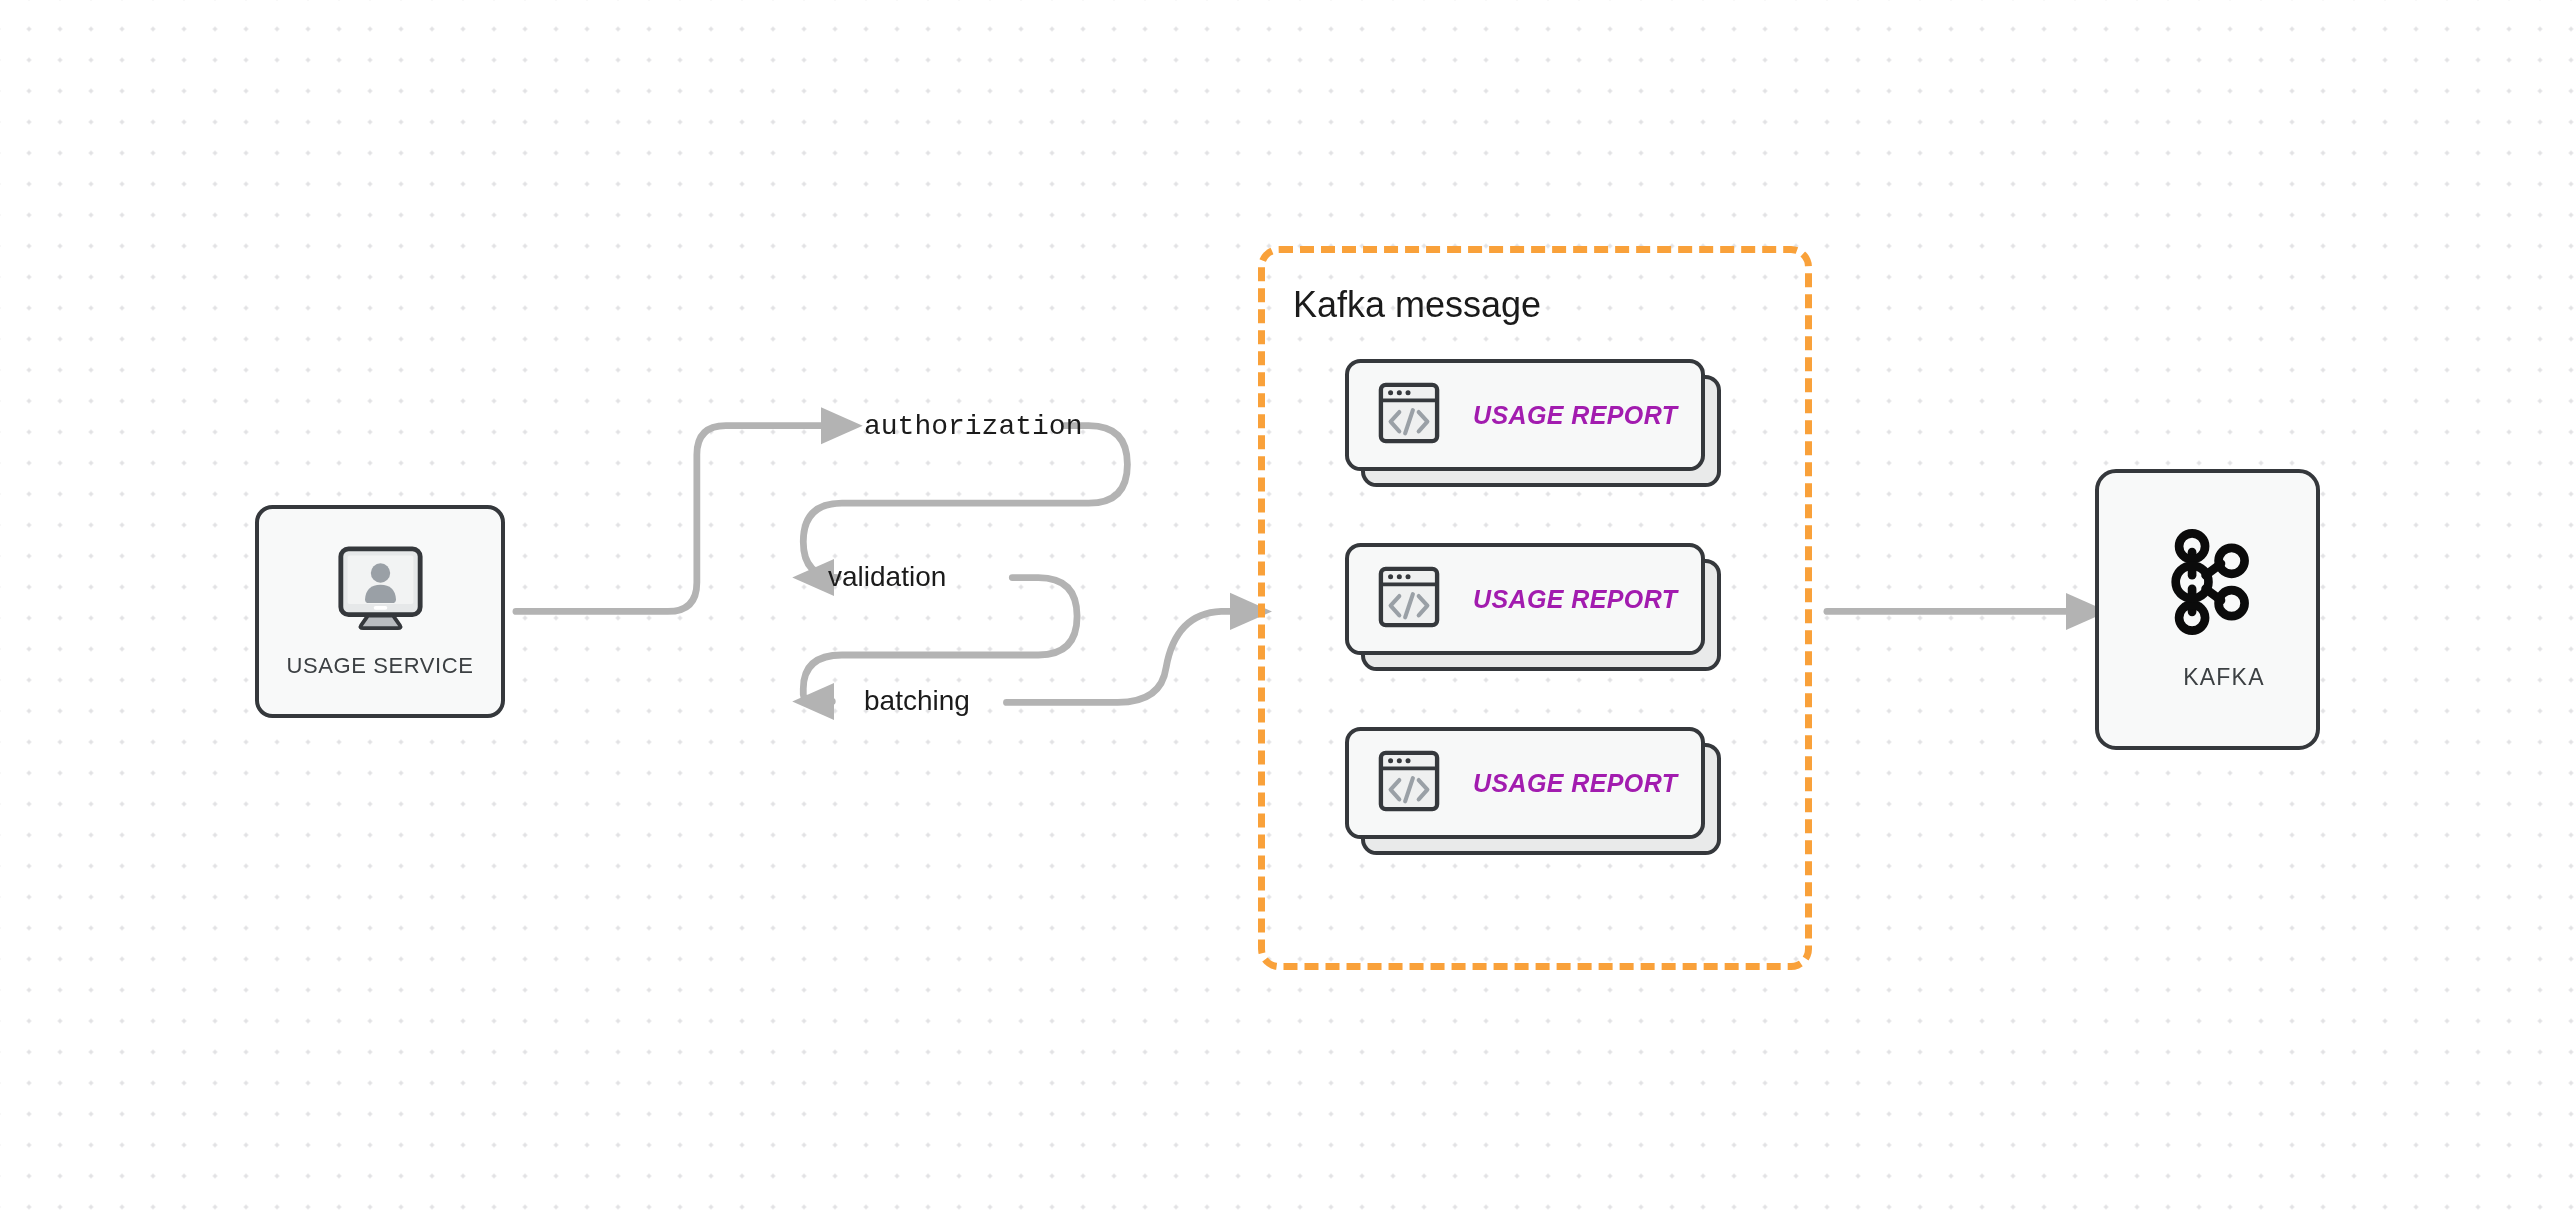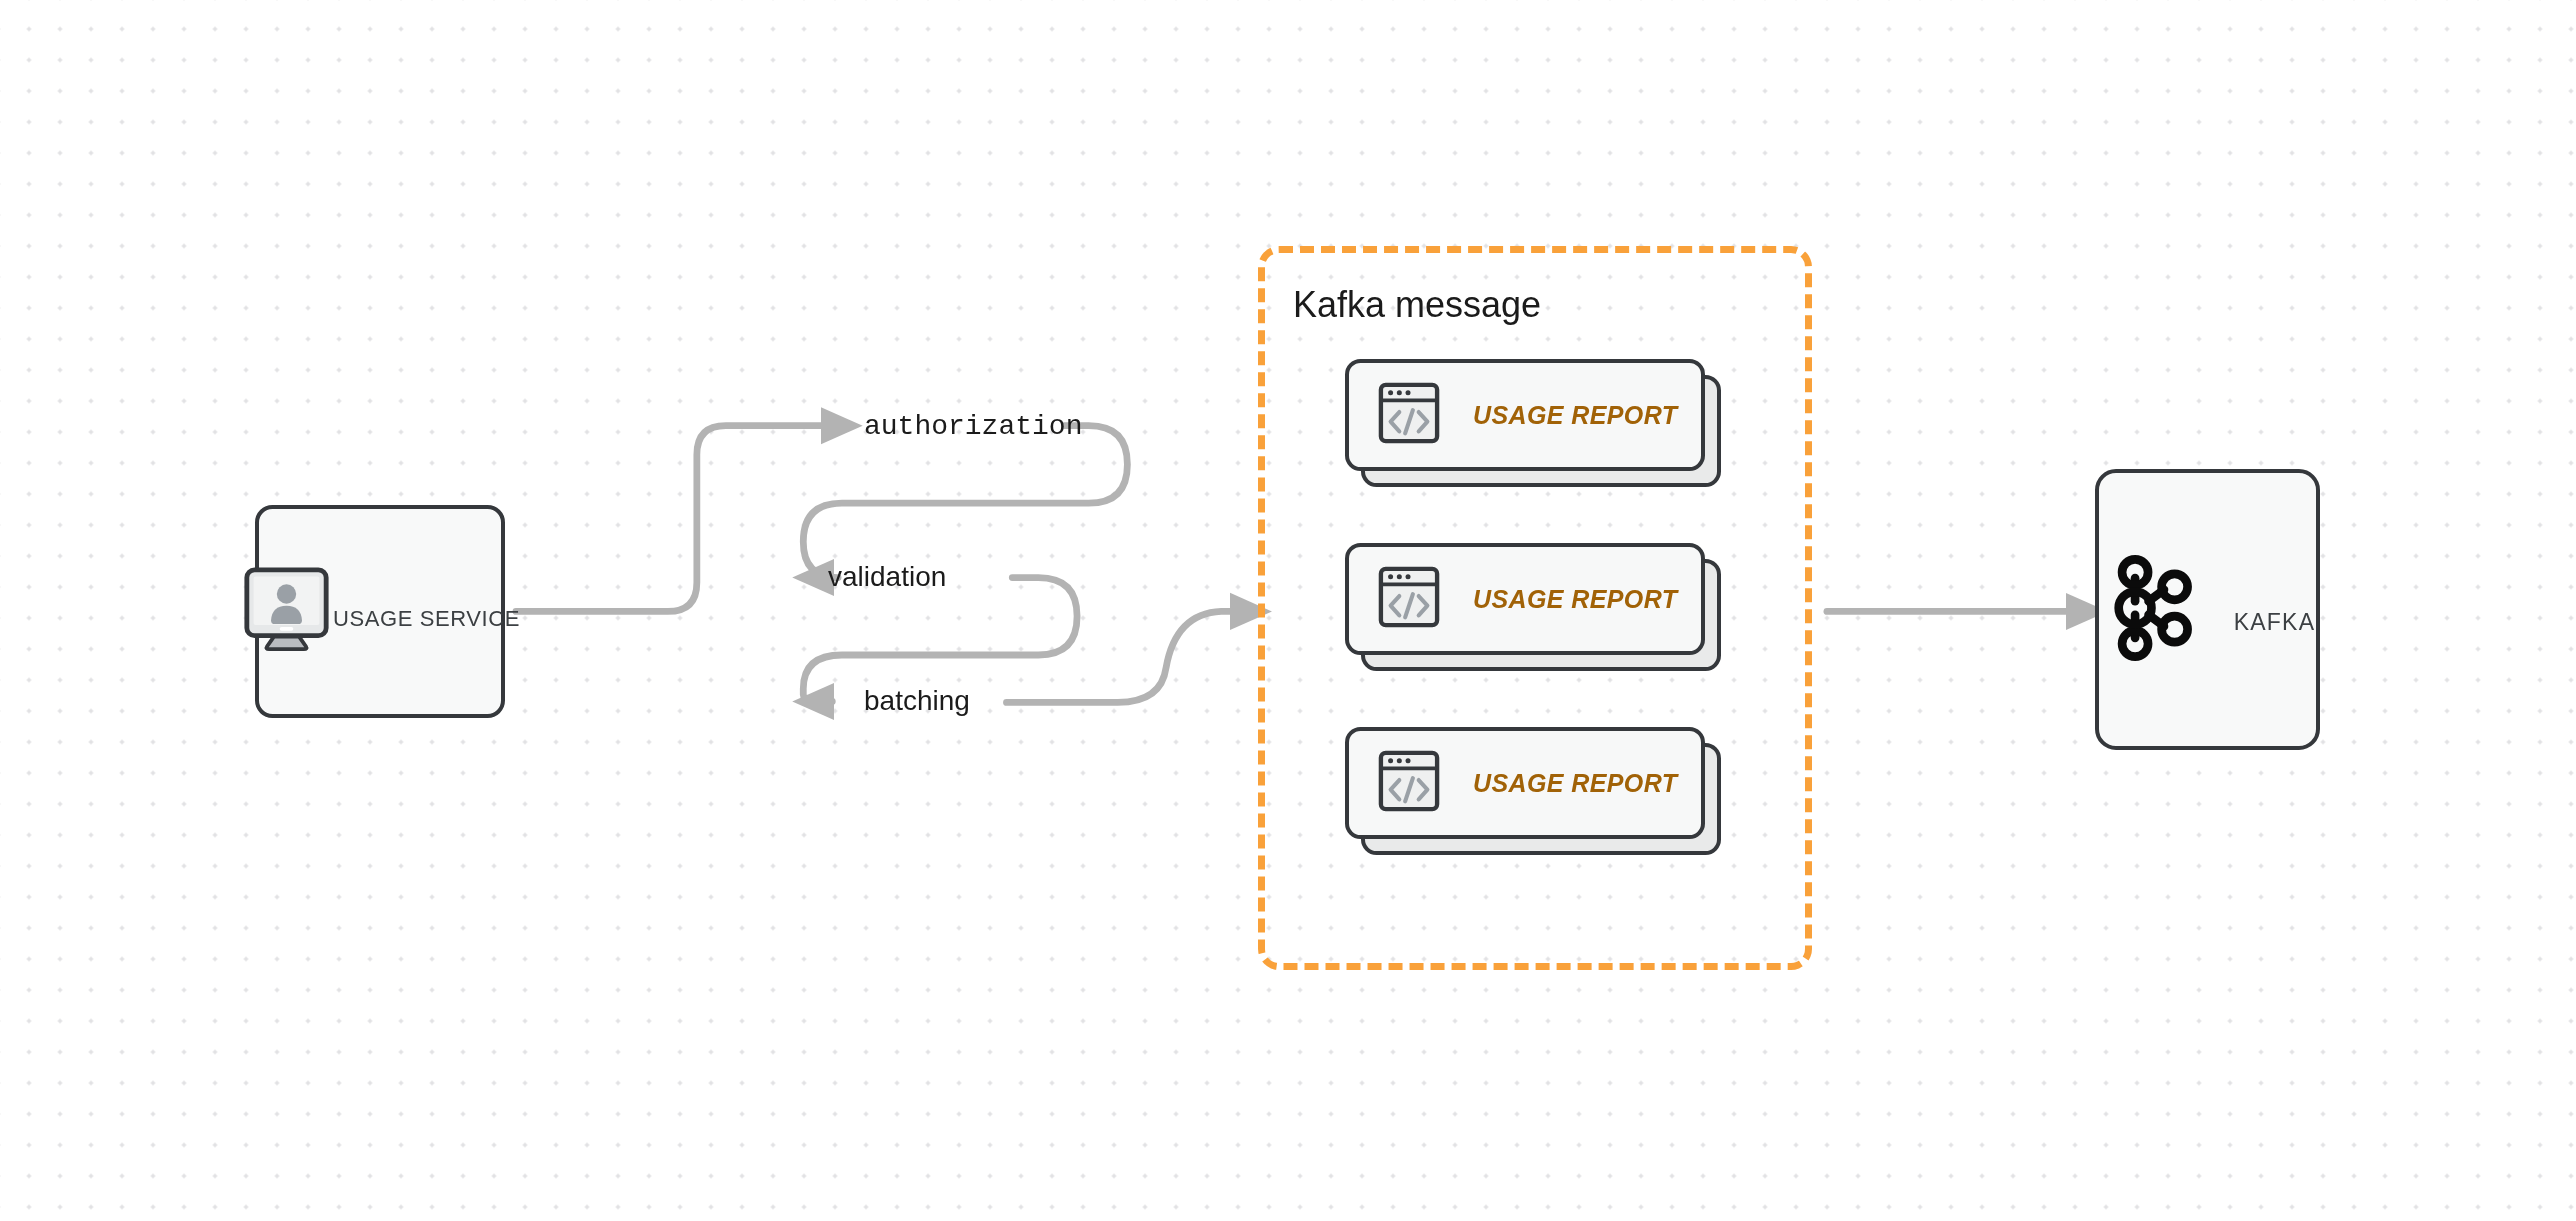--- a/index.html
+++ b/index.html
@@ -21,21 +21,21 @@
   .layer{position:absolute;left:0;top:0;width:2576px;height:1221px;}
   svg.layer{pointer-events:none;}
 
   
   .node{
     position:absolute;
     box-sizing:border-box;
     background:#f8f9f9;
     border:4.8px solid #35383c;
     border-radius:17.4px;
-    display:flex;flex-direction:row;
+    display:flex;flex-direction:column;
     align-items:center;justify-content:center;
   }
   .node-label{
     color:#3c4043;
     font-size:22px;
     letter-spacing:0.6px;
     white-space:nowrap;
   }
 
   
@@ -91,21 +91,21 @@
     border:4.8px solid #35383c;
     border-radius:15.5px;
     display:flex;align-items:center;
   }
   .report-icon{margin-left:29px;flex:0 0 auto;}
   .report-text{
     margin-left:33px;
     font-style:italic;
     font-weight:bold;
     font-size:25px;
-    color:#a16207;
+    color:#a21caf;
     letter-spacing:0.4px;
     white-space:nowrap;
   }
   #report-0{left:1345px;top:359px;}
   #report-1{left:1345px;top:543px;}
   #report-2{left:1345px;top:727px;}
 </style>
 </head>
 <body>
 

